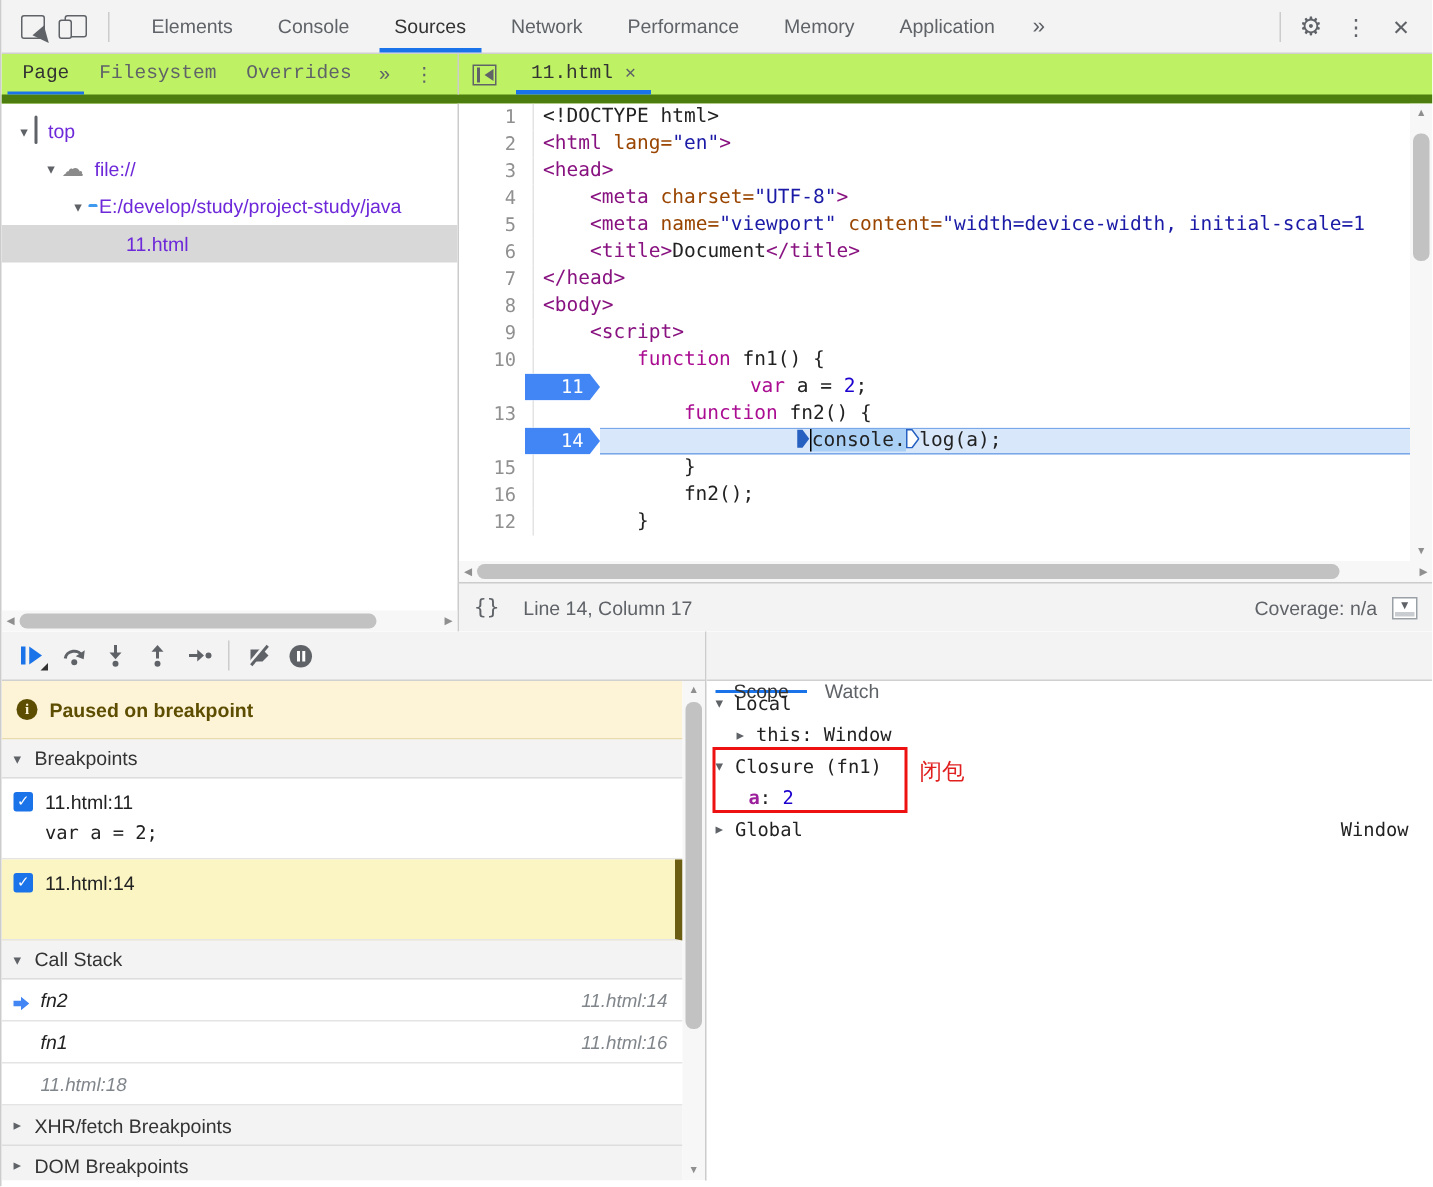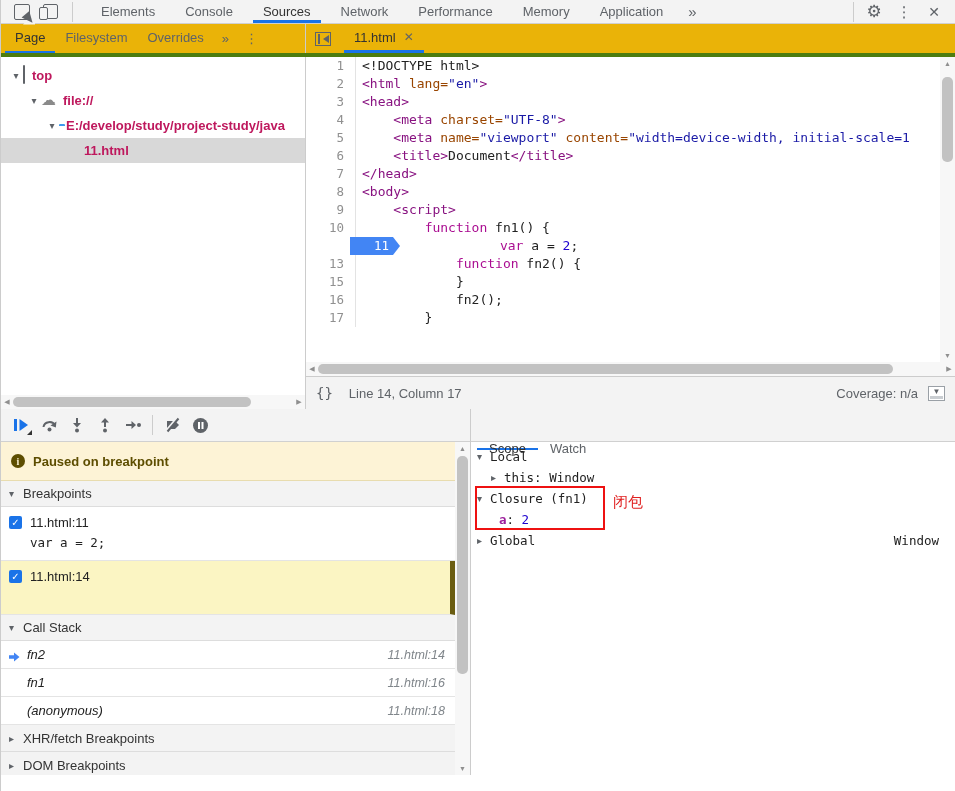--- a/index.html
+++ b/index.html
@@ -1,40 +1,40 @@
 <!DOCTYPE html>
 <html><head>
 <meta charset="utf-8">
 <style>
   * { box-sizing: border-box; margin: 0; padding: 0; }
   body { font-family: "Liberation Sans", sans-serif; font-size: 13px; color: #333; background: #fff; }
   .devtools { position: relative; width: 955px; height: 791px; background: #fff; overflow: hidden; border-left:1px solid #ccc;}
 
   
-  .main-toolbar { height: 24px; background: #f3f3f3; border-bottom: 1px solid #d0d0d0; display: flex; align-items: center; padding: 0 6px; }
+  .main-toolbar { height: 36px; background: #f3f3f3; border-bottom: 1px solid #d0d0d0; display: flex; align-items: center; padding: 0 6px; }
   .tb-btn { width: 30px; height: 28px; display: flex; align-items: center; justify-content: center; cursor: pointer; position: relative; }
   .vsep { width: 1px; height: 20px; background: #ccc; margin: 0 5px; }
   .panel-tabs { display: flex; align-items: stretch; height: 100%; margin-left: 8px; }
   .panel-tabs .tab { padding: 0 10px; margin: 0 5px; display: flex; align-items: center; color: #5f6368; cursor: pointer; border-bottom: 3px solid transparent; padding-top: 3px; }
   .panel-tabs .tab.active { color: #333; border-bottom-color: #1a73e8; }
   .more-chevron { color: #5f6368; font-size: 15px; padding: 0 10px; cursor: pointer; }
   .spacer { flex: 1; }
   .gear-glyph { font-size: 17px; color: #5f6368; }
   .kebab-glyph { font-size: 15px; color: #5f6368; letter-spacing: 0; }
   .close-glyph { font-size: 14px; color: #5f6368; }
 
   
   .insp-box { position: relative; width: 16px; height: 16px; border: 1.5px solid #5f6368; border-radius: 2px; }
   .insp-box .cursor { position: absolute; right: -5px; bottom: -5px; width: 0; height: 0; border-left: 5px solid transparent; border-right: 5px solid transparent; border-top: 11px solid #5f6368; transform: rotate(-40deg); }
   .insp-box .cursor-mask { position: absolute; right: -6px; bottom: -6px; width: 12px; height: 12px; background: #f3f3f3; clip-path: polygon(0 100%, 100% 0, 100% 100%); }
   .dev-back { position: relative; width: 15px; height: 15px; border: 1.5px solid #5f6368; border-radius: 2px; margin-left: -3px; }
   .dev-front { position: absolute; left: -5px; bottom: -2px; width: 9px; height: 13px; border: 1.5px solid #5f6368; border-radius: 2px; background: #f3f3f3; }
 
   
-  .second-row { height: 33px; display: flex; border-bottom: 4px solid #4d7c0f; background: #eab308; }
+  .second-row { height: 33px; display: flex; border-bottom: 6px solid #4d7c0f; background: #bef264; font-family: Liberation Mono, monospace; }
   .left-tabstrip { width: 305px; display: flex; align-items: stretch; border-right: 1px solid #ccc; padding-left: 4px; }
   .left-tabstrip .tab { padding: 0 10px; display: flex; align-items: center; color: #5f6368; cursor: pointer; border-bottom: 2px solid transparent; }
   .left-tabstrip .tab.active { color: #333; border-bottom-color: #1a73e8; }
   .mini-icon { display: flex; align-items: center; color: #5f6368; padding: 0 8px; cursor: pointer; }
   .editor-tabstrip { flex: 1; display: flex; align-items: stretch; }
   .collapse-btn { width: 34px; display: flex; align-items: center; justify-content: center; cursor: pointer; }
   .collapse-box { width: 16px; height: 14px; border: 1px solid #5f6368; display: flex; align-items: center; padding-left: 2px; }
   .collapse-box .bar { width: 2px; height: 10px; background: #5f6368; }
   .collapse-box .tri { width: 0; height: 0; border-top: 4px solid transparent; border-bottom: 4px solid transparent; border-right: 6px solid #5f6368; margin-left: 3px; }
   .file-tab { display: flex; align-items: center; padding: 0 10px; border-bottom: 3px solid #1a73e8; color: #333; cursor: pointer; margin-left: 4px; }
@@ -46,21 +46,21 @@
   .tree { flex: 1; padding-top: 6px; overflow: hidden; white-space: nowrap; }
   .tree-row { height: 25px; display: flex; align-items: center; cursor: pointer; }
   .tree-row.selected { background: #d8d8d8; }
   .tw { width: 14px; color: #5f6368; font-size: 10px; text-align: center; flex: none; }
   .ti { margin-right: 7px; flex: none; }
   .icon-frame { width: 13px; height: 11px; border: 1.5px solid #5f6368; border-top-width: 3px; border-radius: 1px; }
   .icon-cloud { color: #8a8a8a; font-size: 15px; line-height: 11px; }
   .icon-folder { position: relative; width: 15px; height: 11px; background: #3e9aef; border-radius: 1px; margin-top: 2px; }
   .icon-folder::before { content: ""; position: absolute; top: -2px; left: 0; width: 6px; height: 2px; background: #3e9aef; border-radius: 1px 1px 0 0; }
   .icon-file { width: 10px; height: 13px; background: #9aa0a6; clip-path: polygon(0 0, 65% 0, 100% 28%, 100% 100%, 0 100%); }
-  .tree-label { color: #be185d; font-weight: bold; }
+  .tree-label { color: #6d28d9; }
 
   .editor-col { flex: 1; display: flex; flex-direction: column; overflow: hidden; }
   .code-area { position: relative; height: 305px; overflow: hidden; background: #fff; }
   .code-lines { margin-right: 15px; font-family: "DejaVu Sans Mono", monospace; font-size: 13px; line-height: 18px; }
   .code-line { display: flex; height: 18px; }
   .gutter { width: 50px; flex: none; text-align: right; padding-right: 11px; color: #909090; border-right: 1px solid #e3e3e3; font-size: 12.5px; cursor: pointer; }
   .gutter.bp { background: #4285f4; color: #fff; clip-path: polygon(0 0, calc(100% - 7px) 0, 100% 50%, calc(100% - 7px) 100%, 0 100%); border-right: none; margin-left: 44px; }
   .codecell { flex: 1; white-space: pre; overflow: hidden; padding-left: 6px; color: #222; cursor: text; }
   .codecell.cur { background: #d9e7fb; box-shadow: inset 0 1px 0 #7aa7e8, inset 0 -1px 0 #7aa7e8; }
   .tok-tg { color: #881280; } .tok-at { color: #994500; } .tok-st { color: #1a1aa6; }
@@ -261,29 +261,37 @@
             </div>
             <div class="code-line">
               <div class="gutter bp">11</div>
               <div class="codecell"><span class="tok-pl">            </span><span class="tok-kw">var</span><span class="tok-pl"> a = </span><span class="tok-nu">2</span><span class="tok-pl">;</span></div>
             </div>
             <div class="code-line">
               <div class="gutter">13</div>
               <div class="codecell"><span class="tok-pl">            </span><span class="tok-kw">function</span><span class="tok-pl"> fn2() {</span></div>
             </div>
             <div class="code-line">
+              <div class="gutter bp">14</div>
+              <div class="codecell cur"><span class="tok-pl">                </span><span class="mk"><svg width="9" height="13" viewBox="0 0 9 13">
+                    <path d="M0.5 0.5 H4 L8.5 6.5 L4 12.5 H0.5 Z" fill="#2660c0"></path>
+                  </svg></span><span class="tok-sel">console.</span><span class="mk"><svg width="9" height="13" viewBox="0 0 9 13">
+                    <path d="M0.5 0.5 H4 L8.5 6.5 L4 12.5 H0.5 Z" fill="#fff" stroke="#2660c0"></path>
+                  </svg></span><span class="tok-pl">log(a);</span></div>
+            </div>
+            <div class="code-line">
               <div class="gutter">15</div>
               <div class="codecell"><span class="tok-pl">            }</span></div>
             </div>
             <div class="code-line">
               <div class="gutter">16</div>
               <div class="codecell"><span class="tok-pl">            fn2();</span></div>
             </div>
             <div class="code-line">
-              <div class="gutter">17</div>
+              <div class="gutter">12</div>
               <div class="codecell"><span class="tok-pl">        }</span></div>
             </div>
           </div>
         <div class="vscroll">
           <span class="arr" style="top:3px">▲</span>
           <span class="vthumb" style="top:20px;height:85px"></span>
           <span class="arr" style="bottom:3px">▼</span>
         </div>
       </div>
       <div class="hscroll">
@@ -388,21 +396,20 @@
                   <path d="M1 3.2 H6 V0.5 L11.5 5 L6 9.5 V6.8 H1 Z" fill="#4285f4"></path>
                 </svg></span>
               <span class="cs-name">fn2</span>
               <span class="cs-loc">11.html:14</span>
             </div>
             <div class="cs-frame">
               <span class="cs-name">fn1</span>
               <span class="cs-loc">11.html:16</span>
             </div>
             <div class="cs-frame">
-              <span class="cs-name">(anonymous)</span>
               <span class="cs-loc">11.html:18</span>
             </div>
             <div class="sect-hdr" style="height: 27px;">
               <span class="tri">▸</span>
               <span>XHR/fetch Breakpoints</span>
             </div>
             <div class="sect-hdr" style="height: 27px;">
               <span class="tri">▸</span>
               <span>DOM Breakpoints</span>
             </div>

